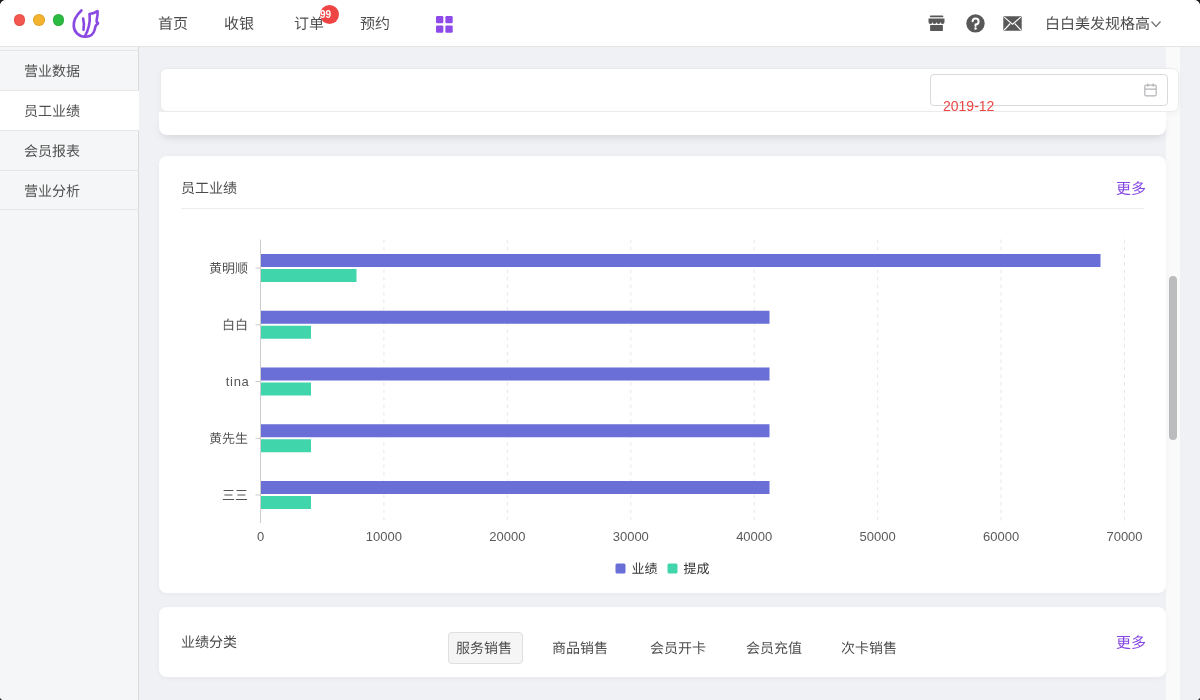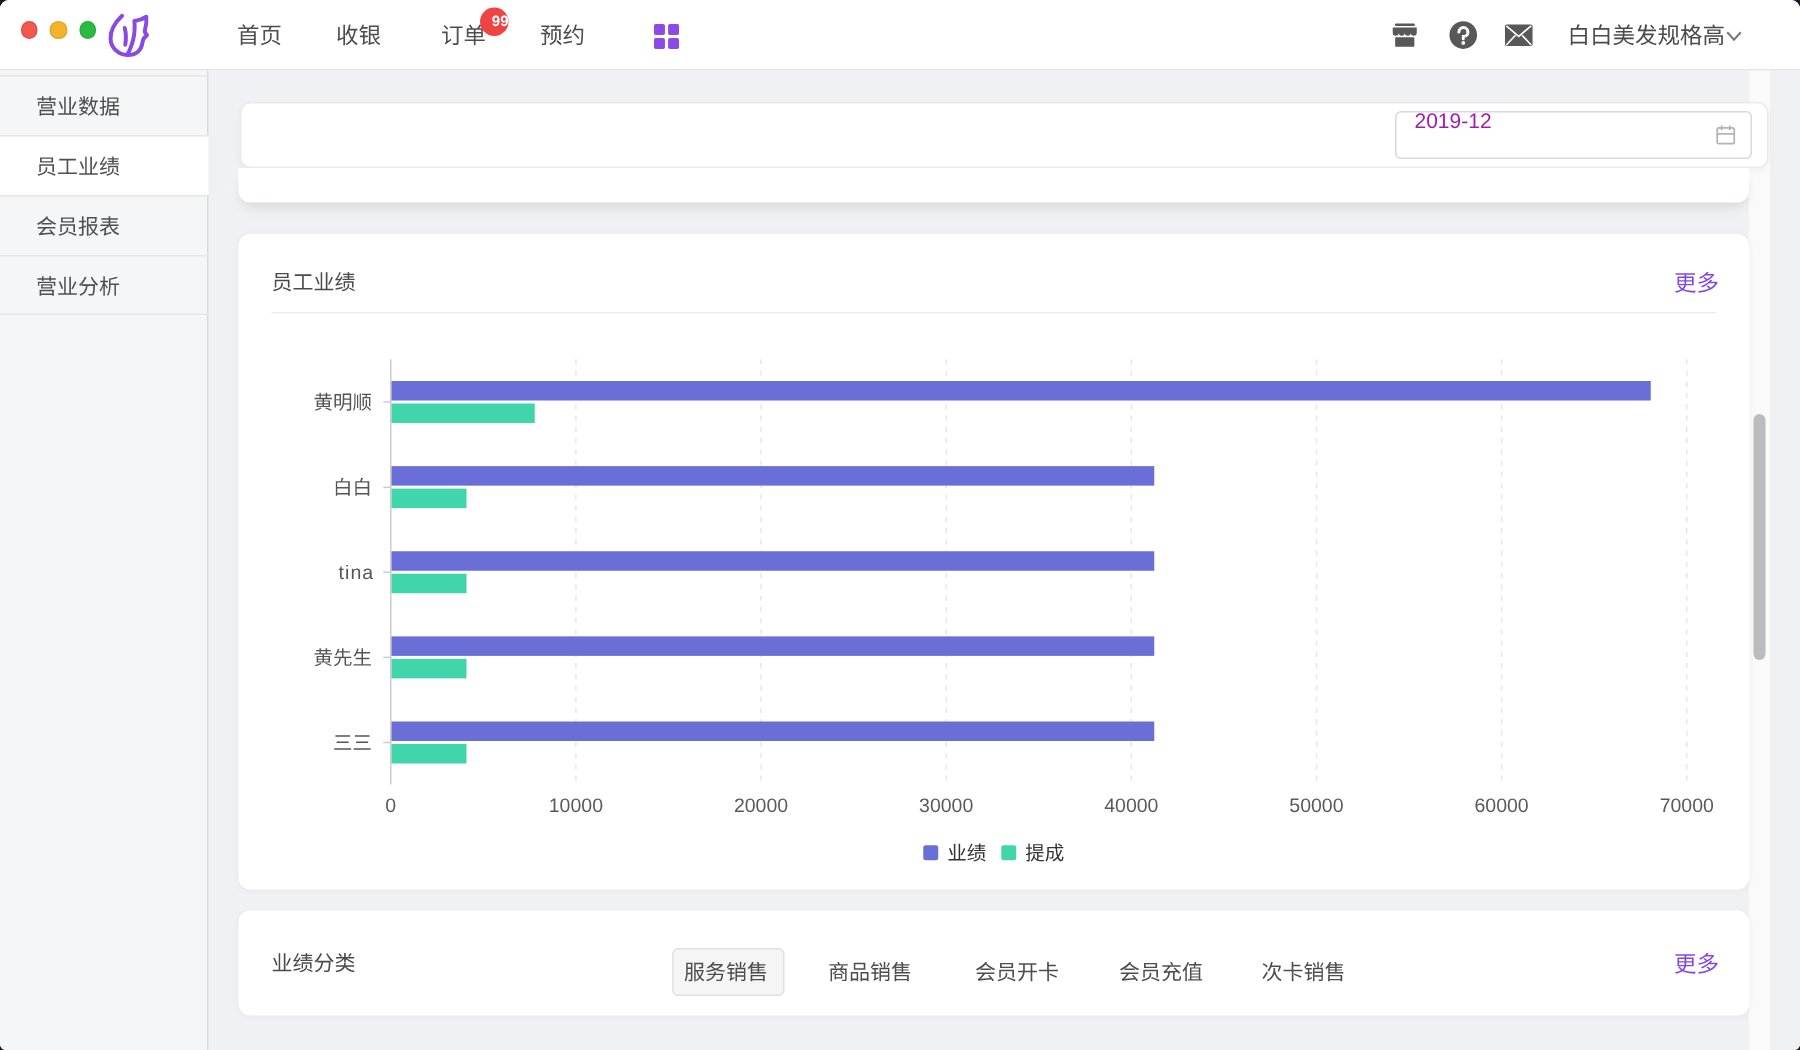--- a/index.html
+++ b/index.html
@@ -27,21 +27,21 @@
     </svg>
 <svg style="position:absolute;left:223.5px;top:15.95px" width="32" height="24" viewBox="0 0 32 24">
       <path transform="translate(0,12.90)" fill="#4d4d4d" d="M8.8 -8.6H12.1C11.8 -6.7 11.3 -5.1 10.5 -3.7C9.8 -5.1 9.2 -6.7 8.7 -8.4ZM8.7 -12.6C8.2 -10.0 7.4 -7.5 6.1 -6.0C6.4 -5.8 6.8 -5.3 6.9 -5.1C7.4 -5.6 7.8 -6.3 8.1 -7.0C8.6 -5.4 9.2 -4.0 9.9 -2.7C9.1 -1.4 7.9 -0.4 6.4 0.3C6.6 0.5 7.0 1.0 7.1 1.2C8.5 0.4 9.7 -0.5 10.6 -1.7C11.4 -0.5 12.4 0.5 13.7 1.1C13.8 0.9 14.2 0.4 14.5 0.2C13.2 -0.4 12.1 -1.4 11.2 -2.7C12.2 -4.3 12.8 -6.2 13.2 -8.6H14.3V-9.7H9.2C9.4 -10.5 9.6 -11.5 9.8 -12.4ZM1.4 -1.5C1.7 -1.7 2.1 -1.9 4.9 -3.0V1.2H6.0V-12.4H4.9V-4.0L2.5 -3.3V-10.9H1.4V-3.6C1.4 -3.0 1.1 -2.7 0.9 -2.5C1.1 -2.3 1.3 -1.8 1.4 -1.5Z M27.4 -8.2V-6.4H23.0V-8.2ZM27.4 -9.1H23.0V-10.9H27.4ZM21.9 1.2C22.2 1.0 22.6 0.8 25.8 0.0C25.7 -0.2 25.7 -0.7 25.7 -1.0L23.0 -0.4V-5.4H24.4C25.1 -2.4 26.5 -0.0 28.8 1.1C29.0 0.8 29.3 0.3 29.5 0.1C28.4 -0.4 27.4 -1.2 26.7 -2.3C27.5 -2.8 28.5 -3.4 29.3 -4.1L28.5 -4.9C28.0 -4.3 27.0 -3.6 26.2 -3.1C25.9 -3.8 25.6 -4.5 25.3 -5.4H28.5V-11.9H21.9V-0.8C21.9 -0.2 21.6 0.1 21.4 0.3C21.6 0.5 21.8 0.9 21.9 1.2ZM17.7 -12.6C17.2 -11.2 16.4 -9.8 15.5 -8.9C15.7 -8.7 16.0 -8.1 16.1 -7.9C16.6 -8.4 17.1 -9.1 17.6 -9.8H21.1V-10.9H18.1C18.3 -11.3 18.5 -11.8 18.7 -12.3ZM17.9 1.1C18.1 0.8 18.6 0.6 21.4 -0.9C21.3 -1.1 21.2 -1.5 21.2 -1.8L19.1 -0.8V-4.1H21.2V-5.2H19.1V-7.2H20.9V-8.2H16.6V-7.2H18.0V-5.2H15.9V-4.1H18.0V-0.8C18.0 -0.3 17.6 0.0 17.4 0.1C17.6 0.4 17.8 0.8 17.9 1.1Z"></path>
     </svg>
 <svg style="position:absolute;left:293.5px;top:15.95px" width="32" height="24" viewBox="0 0 32 24">
       <path transform="translate(0,12.90)" fill="#4d4d4d" d="M1.7 -11.6C2.5 -10.8 3.5 -9.8 4.0 -9.1L4.8 -9.9C4.3 -10.5 3.3 -11.5 2.5 -12.3ZM3.1 0.8C3.3 0.5 3.8 0.2 6.9 -2.0C6.8 -2.2 6.6 -2.7 6.6 -3.0L4.4 -1.5V-7.9H0.8V-6.8H3.3V-1.4C3.3 -0.8 2.8 -0.3 2.5 -0.1C2.7 0.1 3.0 0.6 3.1 0.8ZM5.9 -11.3V-10.2H10.5V-0.5C10.5 -0.2 10.4 -0.1 10.2 -0.1C9.8 -0.1 8.7 -0.1 7.6 -0.1C7.8 0.2 8.0 0.8 8.1 1.1C9.5 1.1 10.5 1.1 11.0 0.9C11.5 0.7 11.7 0.3 11.7 -0.4V-10.2H14.4V-11.3Z M18.3 -6.6H21.9V-4.9H18.3ZM23.0 -6.6H26.8V-4.9H23.0ZM18.3 -9.0H21.9V-7.5H18.3ZM23.0 -9.0H26.8V-7.5H23.0ZM25.6 -12.5C25.3 -11.8 24.7 -10.7 24.1 -10.0H20.5L21.1 -10.3C20.8 -10.9 20.1 -11.9 19.5 -12.5L18.5 -12.1C19.1 -11.5 19.7 -10.6 20.0 -10.0H17.2V-4.0H21.9V-2.5H15.8V-1.5H21.9V1.2H23.0V-1.5H29.2V-2.5H23.0V-4.0H27.9V-10.0H25.4C25.9 -10.6 26.4 -11.4 26.9 -12.1Z"></path>
     </svg>
 <svg style="position:absolute;left:360.0px;top:15.95px" width="32" height="24" viewBox="0 0 32 24">
       <path transform="translate(0,12.90)" fill="#4d4d4d" d="M10.0 -7.4V-4.4C10.0 -2.9 9.7 -0.9 6.1 0.3C6.4 0.5 6.7 0.9 6.8 1.1C10.7 -0.3 11.1 -2.5 11.1 -4.4V-7.4ZM10.9 -1.3C11.8 -0.6 13.0 0.5 13.6 1.2L14.4 0.4C13.8 -0.3 12.6 -1.3 11.6 -2.0ZM1.3 -9.1C2.2 -8.5 3.4 -7.7 4.2 -7.0H0.6V-6.0H3.0V-0.1C3.0 0.0 3.0 0.1 2.8 0.1C2.5 0.1 1.9 0.1 1.1 0.1C1.2 0.4 1.4 0.9 1.4 1.2C2.5 1.2 3.1 1.2 3.6 1.0C4.0 0.8 4.1 0.5 4.1 -0.1V-6.0H5.7C5.5 -5.2 5.2 -4.4 4.9 -3.8L5.7 -3.6C6.1 -4.4 6.6 -5.7 7.0 -6.9L6.3 -7.1L6.1 -7.0H5.1L5.4 -7.4C5.1 -7.7 4.6 -8.1 4.0 -8.4C4.9 -9.2 5.9 -10.4 6.6 -11.5L5.9 -11.9L5.7 -11.9H0.9V-10.9H4.9C4.5 -10.2 3.8 -9.5 3.3 -9.0L1.9 -9.8ZM7.5 -9.4V-2.3H8.5V-8.4H12.7V-2.3H13.8V-9.4H10.9L11.4 -10.9H14.4V-11.9H7.0V-10.9H10.2C10.0 -10.4 9.9 -9.9 9.8 -9.4Z M15.6 -0.8 15.8 0.3C17.3 -0.0 19.4 -0.4 21.4 -0.8L21.3 -1.8C19.2 -1.4 17.0 -1.0 15.6 -0.8ZM22.5 -6.2C23.6 -5.2 24.8 -3.9 25.4 -2.9L26.2 -3.6C25.6 -4.6 24.4 -5.9 23.2 -6.9ZM15.9 -6.4C16.1 -6.5 16.5 -6.6 18.5 -6.8C17.8 -5.8 17.1 -5.1 16.8 -4.8C16.4 -4.2 16.0 -3.8 15.7 -3.8C15.8 -3.5 16.0 -3.0 16.0 -2.8C16.4 -2.9 16.9 -3.1 21.2 -3.8C21.1 -4.0 21.1 -4.4 21.1 -4.7L17.6 -4.2C18.8 -5.5 20.1 -7.2 21.1 -8.8L20.2 -9.4C19.9 -8.9 19.5 -8.3 19.2 -7.8L17.1 -7.6C18.1 -8.8 19.0 -10.5 19.8 -12.1L18.7 -12.5C18.0 -10.7 16.8 -8.8 16.5 -8.3C16.1 -7.8 15.8 -7.5 15.5 -7.4C15.7 -7.1 15.9 -6.6 15.9 -6.4ZM23.5 -12.6C23.0 -10.6 22.2 -8.5 21.1 -7.2C21.4 -7.1 21.9 -6.8 22.1 -6.6C22.5 -7.2 22.9 -7.9 23.3 -8.8H27.7C27.6 -2.9 27.4 -0.6 26.9 -0.1C26.7 0.0 26.6 0.1 26.3 0.1C25.9 0.1 25.1 0.1 24.1 0.0C24.3 0.3 24.5 0.8 24.5 1.1C25.3 1.1 26.2 1.2 26.7 1.1C27.2 1.1 27.6 0.9 27.9 0.5C28.5 -0.2 28.6 -2.5 28.8 -9.3C28.8 -9.4 28.8 -9.8 28.8 -9.8H23.8C24.1 -10.7 24.3 -11.5 24.6 -12.4Z"></path>
     </svg>
-<div class="abs" style="left:320px;top:5px;width:19px;height:19px;border-radius:50%;background:#ef4444;color:#fff;font-size:10px;font-weight:bold;text-align:right;line-height:19px">99</div>
+<div class="abs" style="left:320px;top:5px;width:19px;height:19px;border-radius:50%;background:#ef4444;color:#fff;font-size:10px;font-weight:bold;text-align:left;line-height:19px">99</div>
 <svg class="abs" style="left:436px;top:16px" width="17" height="17" viewBox="0 0 17 17" fill="#8d4ae9">
 <rect x="0" y="0" width="7.3" height="7.3" rx="1.2"></rect>
       <rect x="9.4" y="0" width="7.3" height="7.3" rx="1.2"></rect>
 <rect x="0" y="9.4" width="7.3" height="7.3" rx="1.2"></rect>
       <rect x="9.4" y="9.4" width="7.3" height="7.3" rx="1.2"></rect>
     </svg>
 <svg class="abs" style="left:927px;top:14px" width="19" height="19" viewBox="0 0 19 19" fill="#585858">
 <rect x="2.9" y="1.6" width="13.4" height="1.7" rx="0.85"></rect>
 <path d="M1.5 4.4 H17.5 V7.9 A2 2 0 0 1 13.5 7.9 A2 2 0 0 1 9.5 7.9 A2 2 0 0 1 5.5 7.9 A2 2 0 0 1 1.5 7.9 Z"></path>
 <rect x="3.1" y="10.9" width="12.8" height="6.2" rx="0.5"></rect>
@@ -74,21 +74,21 @@
 <div class="abs" style="left:0;top:130px;width:139px;height:40px;background:transparent;border-top:1px solid #e6e6e6"></div>
 <svg style="position:absolute;left:24.0px;top:143.64px" width="58" height="23" viewBox="0 0 58 23">
       <path transform="translate(0,12.04)" fill="#4f4f4f" d="M2.2 0.8C2.7 0.6 3.5 0.6 10.9 -0.1C11.3 0.4 11.5 0.8 11.7 1.1L12.7 0.5C12.1 -0.5 10.7 -2.0 9.5 -3.1L8.6 -2.7C9.1 -2.2 9.7 -1.6 10.2 -1.0L3.8 -0.5C4.8 -1.4 5.8 -2.5 6.7 -3.7H12.9V-4.7H1.2V-3.7H5.2C4.3 -2.5 3.3 -1.3 2.9 -1.0C2.5 -0.6 2.1 -0.3 1.8 -0.3C2.0 0.0 2.1 0.6 2.2 0.8ZM7.1 -11.8C5.8 -9.9 3.3 -8.1 0.6 -6.9C0.8 -6.7 1.2 -6.3 1.4 -6.0C2.2 -6.4 3.0 -6.8 3.7 -7.3V-6.4H10.4V-7.4H3.9C5.1 -8.2 6.2 -9.1 7.0 -10.1C7.9 -9.2 9.1 -8.2 10.4 -7.4C11.1 -6.9 11.9 -6.5 12.7 -6.2C12.9 -6.5 13.3 -6.9 13.5 -7.1C11.2 -7.9 8.9 -9.4 7.6 -10.8L8.1 -11.3Z M17.8 -10.2H24.3V-8.6H17.8ZM16.7 -11.1V-7.7H25.4V-11.1ZM20.4 -4.6V-3.3C20.4 -2.2 20.0 -0.7 14.9 0.3C15.2 0.5 15.5 0.9 15.6 1.2C20.8 0.0 21.5 -1.8 21.5 -3.3V-4.6ZM21.4 -0.9C23.1 -0.3 25.4 0.6 26.6 1.2L27.1 0.3C25.9 -0.3 23.6 -1.1 21.9 -1.7ZM16.2 -6.5V-1.3H17.2V-5.5H24.9V-1.4H26.0V-6.5Z M33.9 -11.3V1.1H35.0V-5.5H35.4C35.9 -4.1 36.7 -2.7 37.6 -1.6C36.9 -0.8 36.0 -0.1 35.0 0.4C35.3 0.6 35.6 0.9 35.8 1.1C36.7 0.6 37.5 -0.0 38.2 -0.8C39.0 0.0 39.8 0.6 40.8 1.1C40.9 0.8 41.2 0.4 41.5 0.2C40.5 -0.2 39.7 -0.8 38.9 -1.6C39.9 -2.9 40.6 -4.6 41.0 -6.3L40.3 -6.5L40.1 -6.5H35.0V-10.3H39.4C39.4 -9.0 39.3 -8.5 39.1 -8.3C39.0 -8.2 38.9 -8.2 38.5 -8.2C38.3 -8.2 37.4 -8.2 36.4 -8.3C36.6 -8.1 36.7 -7.7 36.7 -7.4C37.7 -7.4 38.5 -7.4 39.0 -7.4C39.5 -7.4 39.8 -7.5 40.0 -7.7C40.3 -8.1 40.4 -8.9 40.5 -10.8C40.5 -11.0 40.5 -11.3 40.5 -11.3ZM36.4 -5.5H39.7C39.4 -4.4 38.9 -3.3 38.2 -2.4C37.5 -3.3 36.8 -4.4 36.4 -5.5ZM30.6 -11.8V-8.9H28.7V-7.9H30.6V-4.9L28.4 -4.4L28.7 -3.3L30.6 -3.8V-0.2C30.6 0.1 30.6 0.1 30.3 0.1C30.1 0.1 29.4 0.1 28.6 0.1C28.8 0.4 28.9 0.8 29.0 1.1C30.1 1.1 30.7 1.1 31.1 0.9C31.5 0.8 31.7 0.5 31.7 -0.2V-4.2L33.4 -4.7L33.3 -5.7L31.7 -5.2V-7.9H33.3V-8.9H31.7V-11.8Z M45.5 1.1C45.9 0.9 46.4 0.7 50.3 -0.5C50.2 -0.8 50.1 -1.2 50.1 -1.5L46.7 -0.4V-3.5C47.5 -4.1 48.3 -4.7 48.9 -5.4C50.0 -2.5 51.9 -0.3 54.8 0.6C55.0 0.4 55.3 -0.0 55.5 -0.3C54.2 -0.7 53.0 -1.4 52.0 -2.3C52.9 -2.8 53.9 -3.5 54.7 -4.2L53.8 -4.8C53.2 -4.2 52.2 -3.5 51.4 -2.9C50.8 -3.6 50.3 -4.5 49.9 -5.4H55.1V-6.3H49.5V-7.5H54.0V-8.4H49.5V-9.6H54.6V-10.5H49.5V-11.8H48.4V-10.5H43.5V-9.6H48.4V-8.4H44.2V-7.5H48.4V-6.3H42.9V-5.4H47.6C46.2 -4.2 44.2 -3.1 42.5 -2.6C42.7 -2.4 43.0 -2.0 43.2 -1.7C44.0 -2.0 44.8 -2.4 45.6 -2.8V-0.8C45.6 -0.2 45.3 0.0 45.1 0.2C45.2 0.4 45.5 0.9 45.5 1.1Z"></path>
     </svg>
 <div class="abs" style="left:0;top:170px;width:139px;height:40px;background:transparent;border-top:1px solid #e6e6e6;border-bottom:1px solid #e6e6e6"></div>
 <svg style="position:absolute;left:24.0px;top:183.64px" width="58" height="23" viewBox="0 0 58 23">
       <path transform="translate(0,12.04)" fill="#4f4f4f" d="M4.4 -5.7H9.8V-4.5H4.4ZM3.4 -6.5V-3.7H10.8V-6.5ZM1.3 -8.2V-5.5H2.2V-7.4H11.8V-5.5H12.9V-8.2ZM2.4 -2.8V1.2H3.4V0.6H10.8V1.1H11.9V-2.8ZM3.4 -0.3V-1.9H10.8V-0.3ZM8.9 -11.8V-10.6H5.0V-11.8H4.0V-10.6H0.9V-9.6H4.0V-8.7H5.0V-9.6H8.9V-8.7H10.0V-9.6H13.2V-10.6H10.0V-11.8Z M26.0 -8.5C25.4 -7.0 24.4 -4.9 23.6 -3.6L24.5 -3.2C25.3 -4.5 26.2 -6.4 26.9 -8.1ZM15.1 -8.2C15.9 -6.7 16.7 -4.5 17.1 -3.3L18.1 -3.7C17.7 -4.9 16.9 -7.0 16.1 -8.5ZM22.2 -11.6V-0.6H19.8V-11.6H18.8V-0.6H14.8V0.4H27.2V-0.6H23.3V-11.6Z M37.4 -11.5 36.5 -11.1C37.5 -9.0 39.1 -6.8 40.6 -5.5C40.8 -5.8 41.2 -6.2 41.5 -6.4C40.0 -7.5 38.3 -9.6 37.4 -11.5ZM32.5 -11.5C31.7 -9.3 30.3 -7.4 28.6 -6.2C28.9 -6.0 29.3 -5.6 29.5 -5.4C29.9 -5.7 30.3 -6.0 30.6 -6.4V-5.4H33.3C33.0 -3.1 32.2 -0.8 28.9 0.3C29.1 0.5 29.4 0.9 29.6 1.2C33.1 -0.1 34.0 -2.7 34.4 -5.4H38.2C38.1 -1.9 37.9 -0.6 37.5 -0.2C37.4 -0.1 37.2 -0.0 36.9 -0.0C36.6 -0.0 35.7 -0.0 34.8 -0.1C35.0 0.2 35.1 0.6 35.2 0.9C36.0 1.0 36.9 1.0 37.4 1.0C37.9 0.9 38.2 0.8 38.5 0.5C39.0 -0.1 39.1 -1.7 39.4 -6.0C39.4 -6.1 39.4 -6.5 39.4 -6.5H30.7C31.9 -7.7 32.9 -9.4 33.7 -11.2Z M48.7 -10.2V-5.9C48.7 -3.9 48.6 -1.3 47.3 0.6C47.6 0.6 48.0 0.9 48.2 1.1C49.5 -0.9 49.7 -3.8 49.7 -5.9V-6.0H52.3V1.1H53.3V-6.0H55.4V-7.0H49.7V-9.5C51.4 -9.8 53.3 -10.2 54.6 -10.8L53.7 -11.6C52.5 -11.1 50.5 -10.6 48.7 -10.2ZM44.9 -11.8V-8.8H42.8V-7.8H44.8C44.4 -5.8 43.4 -3.6 42.4 -2.5C42.6 -2.2 42.9 -1.8 43.0 -1.5C43.7 -2.4 44.4 -3.9 44.9 -5.5V1.1H45.9V-5.7C46.4 -5.0 47.0 -4.1 47.2 -3.6L47.9 -4.4C47.6 -4.8 46.4 -6.4 45.9 -7.0V-7.8H48.0V-8.8H45.9V-11.8Z"></path>
     </svg>
 <div class="abs" style="left:160px;top:68px;width:1019px;height:43.5px;background:#fff;border:1px solid #ebebeb;border-radius:7px;box-shadow:0 2px 6px rgba(0,0,0,.04)"></div>
 <div class="abs" style="left:930px;top:74px;width:238px;height:32px;background:#fff;border:1px solid #d9d9d9;border-radius:4px"></div>
-<div class="abs" style="left:943px;top:71px;width:80px;height:18px;font-size:14px;color:#a21caf;line-height:18px">2019-12</div>
+<div class="abs" style="left:943px;top:97px;width:80px;height:18px;font-size:14px;color:#ef4444;line-height:18px">2019-12</div>
 <svg class="abs" style="left:1143.5px;top:83px" width="13" height="14" viewBox="0 0 13 14" fill="none" stroke="#b4b4b8" stroke-width="1.2">
 <rect x="0.8" y="2.2" width="11.4" height="10.6" rx="1.2"></rect>
       <line x1="0.8" y1="6.2" x2="12.2" y2="6.2"></line>
 <line x1="3.8" y1="0.6" x2="3.8" y2="3.8"></line>
       <line x1="9.2" y1="0.6" x2="9.2" y2="3.8"></line>
     </svg>
 <div class="abs" style="left:159px;top:112px;width:1007px;height:22.5px;background:#fff;border-radius:0 0 8px 8px;box-shadow:0 5px 9px -3px rgba(0,0,0,.13)"></div>
 <div class="abs" style="left:159px;top:155.5px;width:1007px;height:437px;background:#fff;border-radius:8px;box-shadow:0 1px 6px rgba(0,0,0,.04)"></div>
 <svg style="position:absolute;left:181.0px;top:181.14px" width="58" height="23" viewBox="0 0 58 23">
       <path transform="translate(0,12.04)" fill="#4a4a4a" d="M3.8 -10.2H10.3V-8.6H3.8ZM2.7 -11.1V-7.7H11.4V-11.1ZM6.4 -4.6V-3.3C6.4 -2.2 6.0 -0.7 0.9 0.3C1.2 0.5 1.5 0.9 1.6 1.2C6.8 0.0 7.5 -1.8 7.5 -3.3V-4.6ZM7.4 -0.9C9.1 -0.3 11.4 0.6 12.6 1.2L13.1 0.3C11.9 -0.3 9.6 -1.1 7.9 -1.7ZM2.2 -6.5V-1.3H3.2V-5.5H10.9V-1.4H12.0V-6.5Z M14.7 -1.0V0.0H27.3V-1.0H21.5V-9.1H26.6V-10.2H15.5V-9.1H20.4V-1.0Z M40.0 -8.5C39.4 -7.0 38.4 -4.9 37.6 -3.6L38.5 -3.2C39.3 -4.5 40.2 -6.4 40.9 -8.1ZM29.1 -8.2C29.9 -6.7 30.7 -4.5 31.1 -3.3L32.1 -3.7C31.7 -4.9 30.9 -7.0 30.1 -8.5ZM36.2 -11.6V-0.6H33.8V-11.6H32.8V-0.6H28.8V0.4H41.2V-0.6H37.3V-11.6Z M42.6 -0.7 42.8 0.2C44.1 -0.1 45.8 -0.5 47.4 -0.9L47.3 -1.8C45.6 -1.4 43.8 -1.0 42.6 -0.7ZM50.8 -3.8V-2.7C50.8 -1.8 50.4 -0.5 46.7 0.4C46.9 0.6 47.2 0.9 47.3 1.2C51.3 0.1 51.8 -1.5 51.8 -2.7V-3.8ZM51.6 -0.5C52.8 -0.1 54.2 0.6 55.0 1.1L55.5 0.3C54.7 -0.2 53.2 -0.8 52.1 -1.2ZM48.1 -5.5V-1.4H49.0V-4.6H53.7V-1.4H54.7V-5.5ZM42.8 -5.9C43.0 -6.0 43.4 -6.1 45.2 -6.3C44.5 -5.4 43.9 -4.7 43.7 -4.4C43.2 -3.9 42.9 -3.5 42.6 -3.5C42.7 -3.2 42.9 -2.7 42.9 -2.5C43.2 -2.7 43.7 -2.9 47.3 -3.6C47.3 -3.8 47.3 -4.2 47.3 -4.4L44.3 -3.9C45.4 -5.1 46.5 -6.7 47.4 -8.2L46.6 -8.8C46.3 -8.2 46.0 -7.7 45.7 -7.2L43.9 -7.0C44.7 -8.2 45.6 -9.8 46.2 -11.3L45.3 -11.7C44.7 -10.0 43.6 -8.2 43.3 -7.7C43.0 -7.3 42.8 -6.9 42.5 -6.9C42.6 -6.6 42.8 -6.1 42.8 -5.9ZM50.8 -11.7V-10.5H47.7V-9.7H50.8V-8.9H48.1V-8.1H50.8V-7.2H47.3V-6.4H55.4V-7.2H51.8V-8.1H54.8V-8.9H51.8V-9.7H55.1V-10.5H51.8V-11.7Z"></path>

